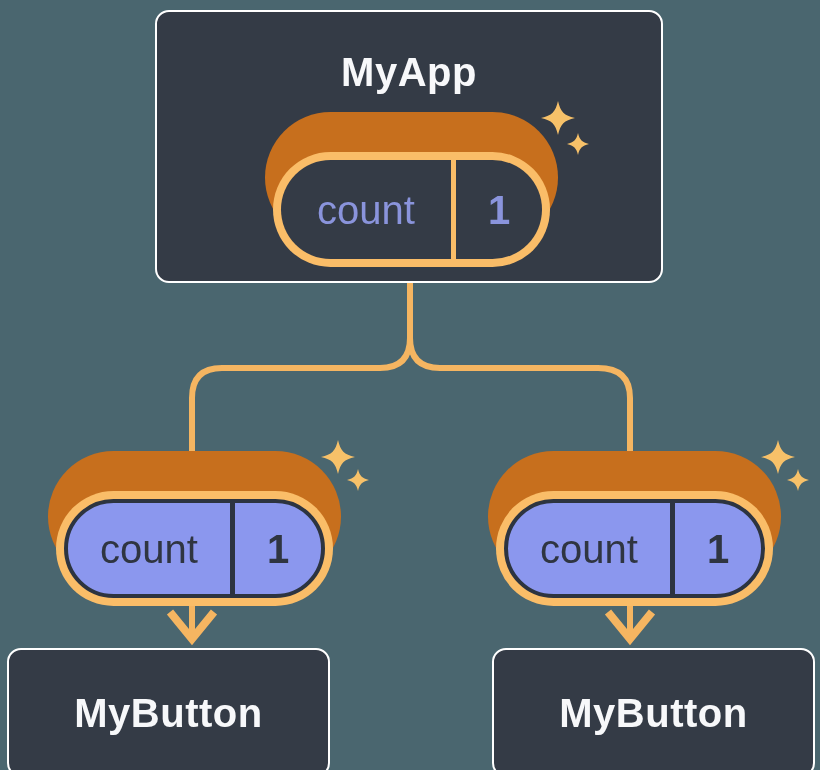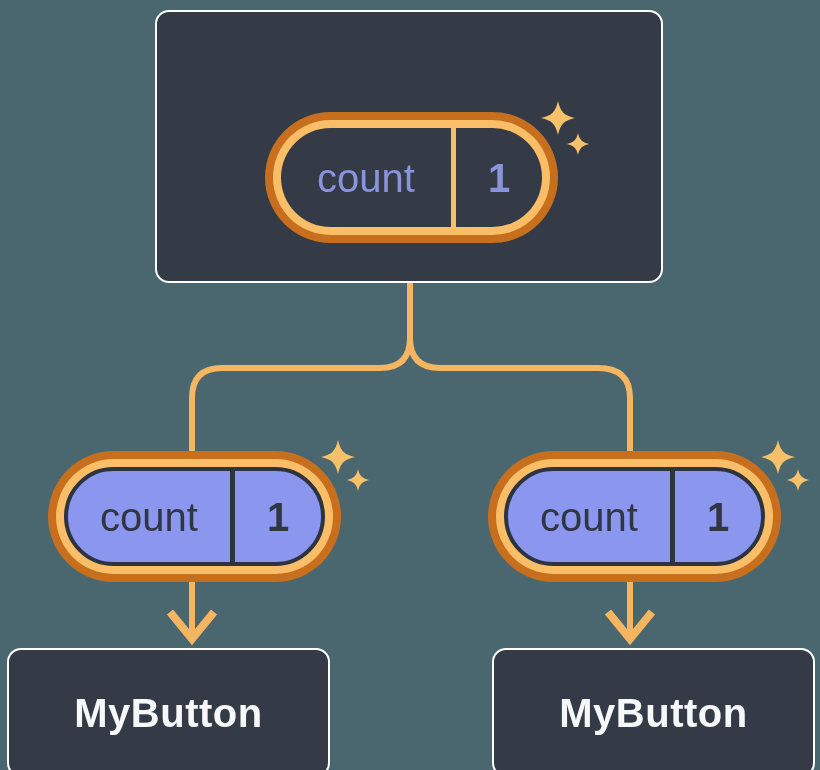--- a/index.html
+++ b/index.html
@@ -24,21 +24,21 @@
   .node-title{
     color:var(--title_text,#F7F8FA);font-size:40px;font-weight:600;letter-spacing:.5px;line-height:1;
   }
   .node--root .node-title{position:absolute;top:40px;left:0;right:0;text-align:center;}
   .pill{
     position:absolute;width:293px;height:131px;box-sizing:border-box;
     background:var(--orange_dark,#C76F1D);border-radius:66px;padding:8px;
   }
   .pill-mid{
     width:100%;height:100%;box-sizing:border-box;
-    background:var(--orange_light,#FABD68);border-radius:58px;padding:8px;
+    background:var(--orange_light,#FABD68);border-radius:58px;padding:8px;margin-top:32px;
   }
   .pill-inner{
     width:100%;height:100%;box-sizing:border-box;border-radius:50px;
     display:flex;align-items:stretch;overflow:hidden;
   }
   .pill--state .pill-inner{background:var(--node,#343B46);}
   .pill--prop  .pill-inner{background:var(--periwinkle_fill,#8B97EE);border:4px solid var(--dark_outline,#2D3440);}
   .pill-name{flex:1;display:flex;align-items:center;justify-content:center;font-size:40px;line-height:1;}
   .pill-divider{width:5px;}
   .pill--state .pill-divider{background:var(--orange_light,#FABD68);}
@@ -58,20 +58,21 @@
 <div class="stage">
 
   <svg class="connectors" viewBox="0 0 820 770">
     <path class="branch" d="M410,282 L410,338 Q410,368 380,368 L222,368 Q192,368 192,398 L192,637"></path>
     <path class="branch" d="M410,282 L410,338 Q410,368 440,368 L598,368 Q630,368 630,398 L630,637"></path>
     <path class="arrowhead" d="M170,612 L192,639 L214,612"></path>
     <path class="arrowhead" d="M608,612 L630,639 L652,612"></path>
   </svg>
 
   <div class="node node--root">
+    <div class="node-title">MyApp</div>
 
     <div class="pill pill--state pill--root">
       <div class="pill-mid">
         <div class="pill-inner">
           <div class="pill-name">count</div>
           <div class="pill-divider"></div>
           <div class="pill-value">1</div>
         </div>
       </div>
     </div>

